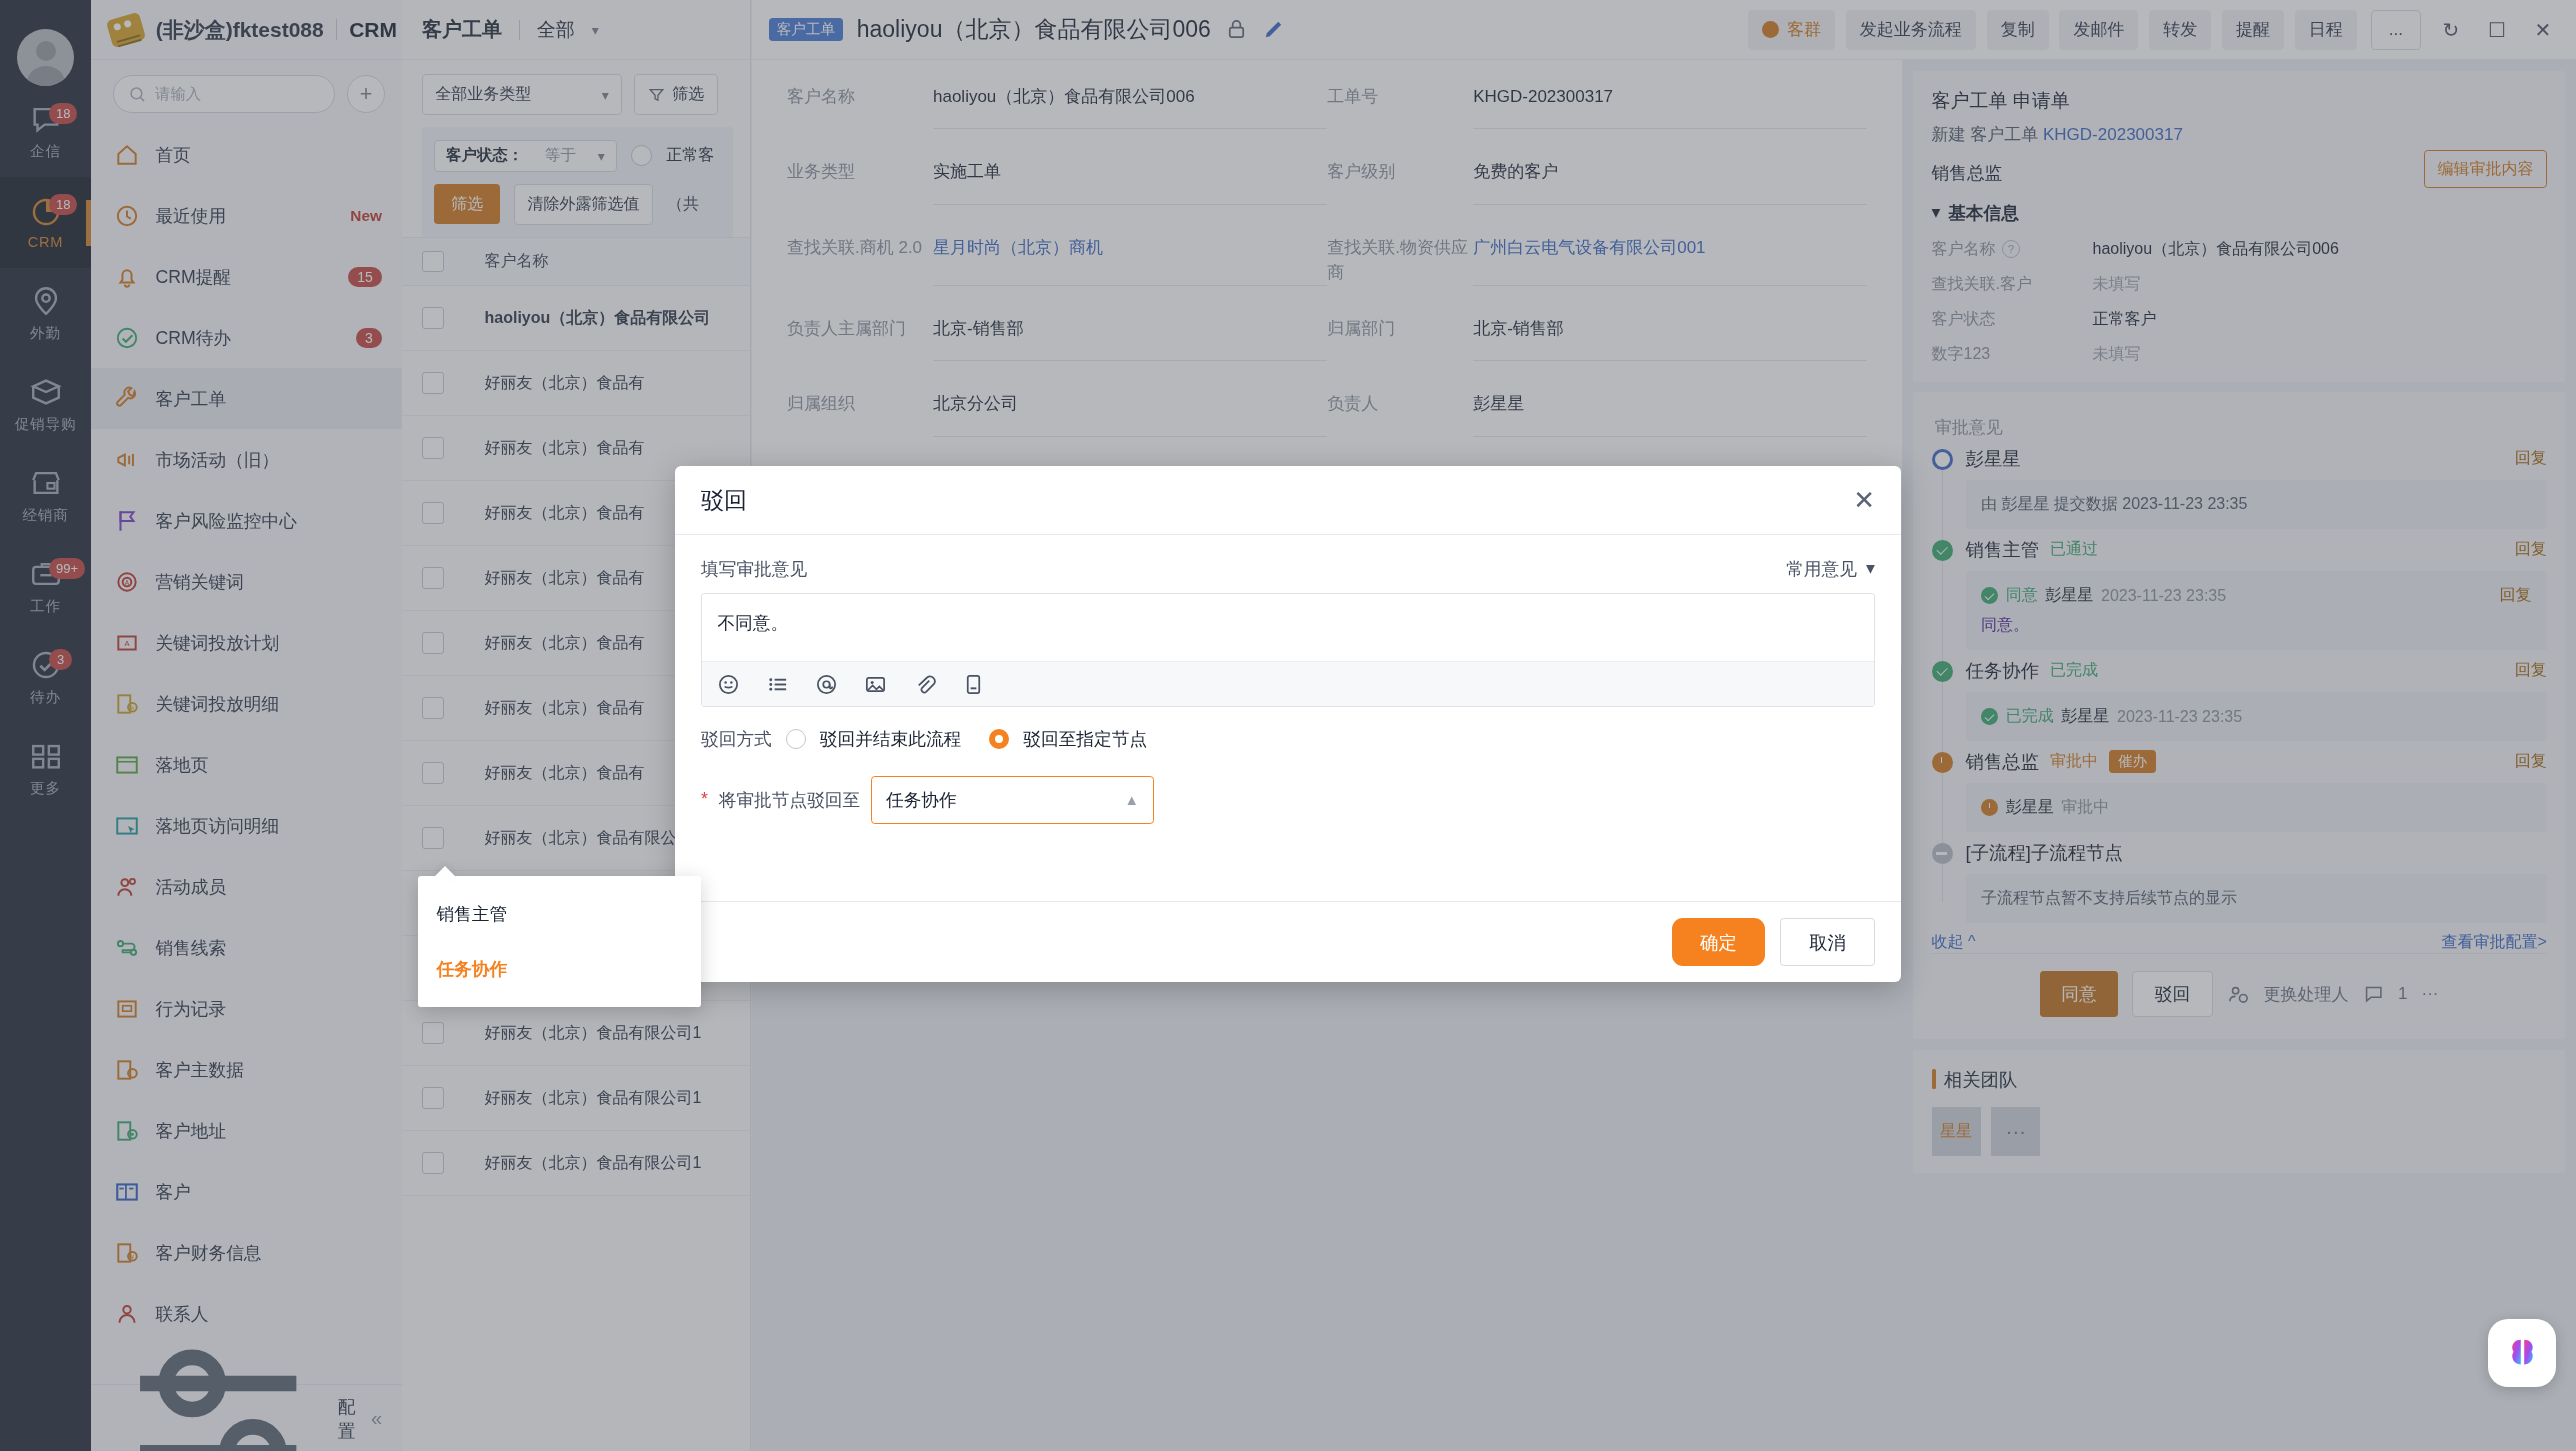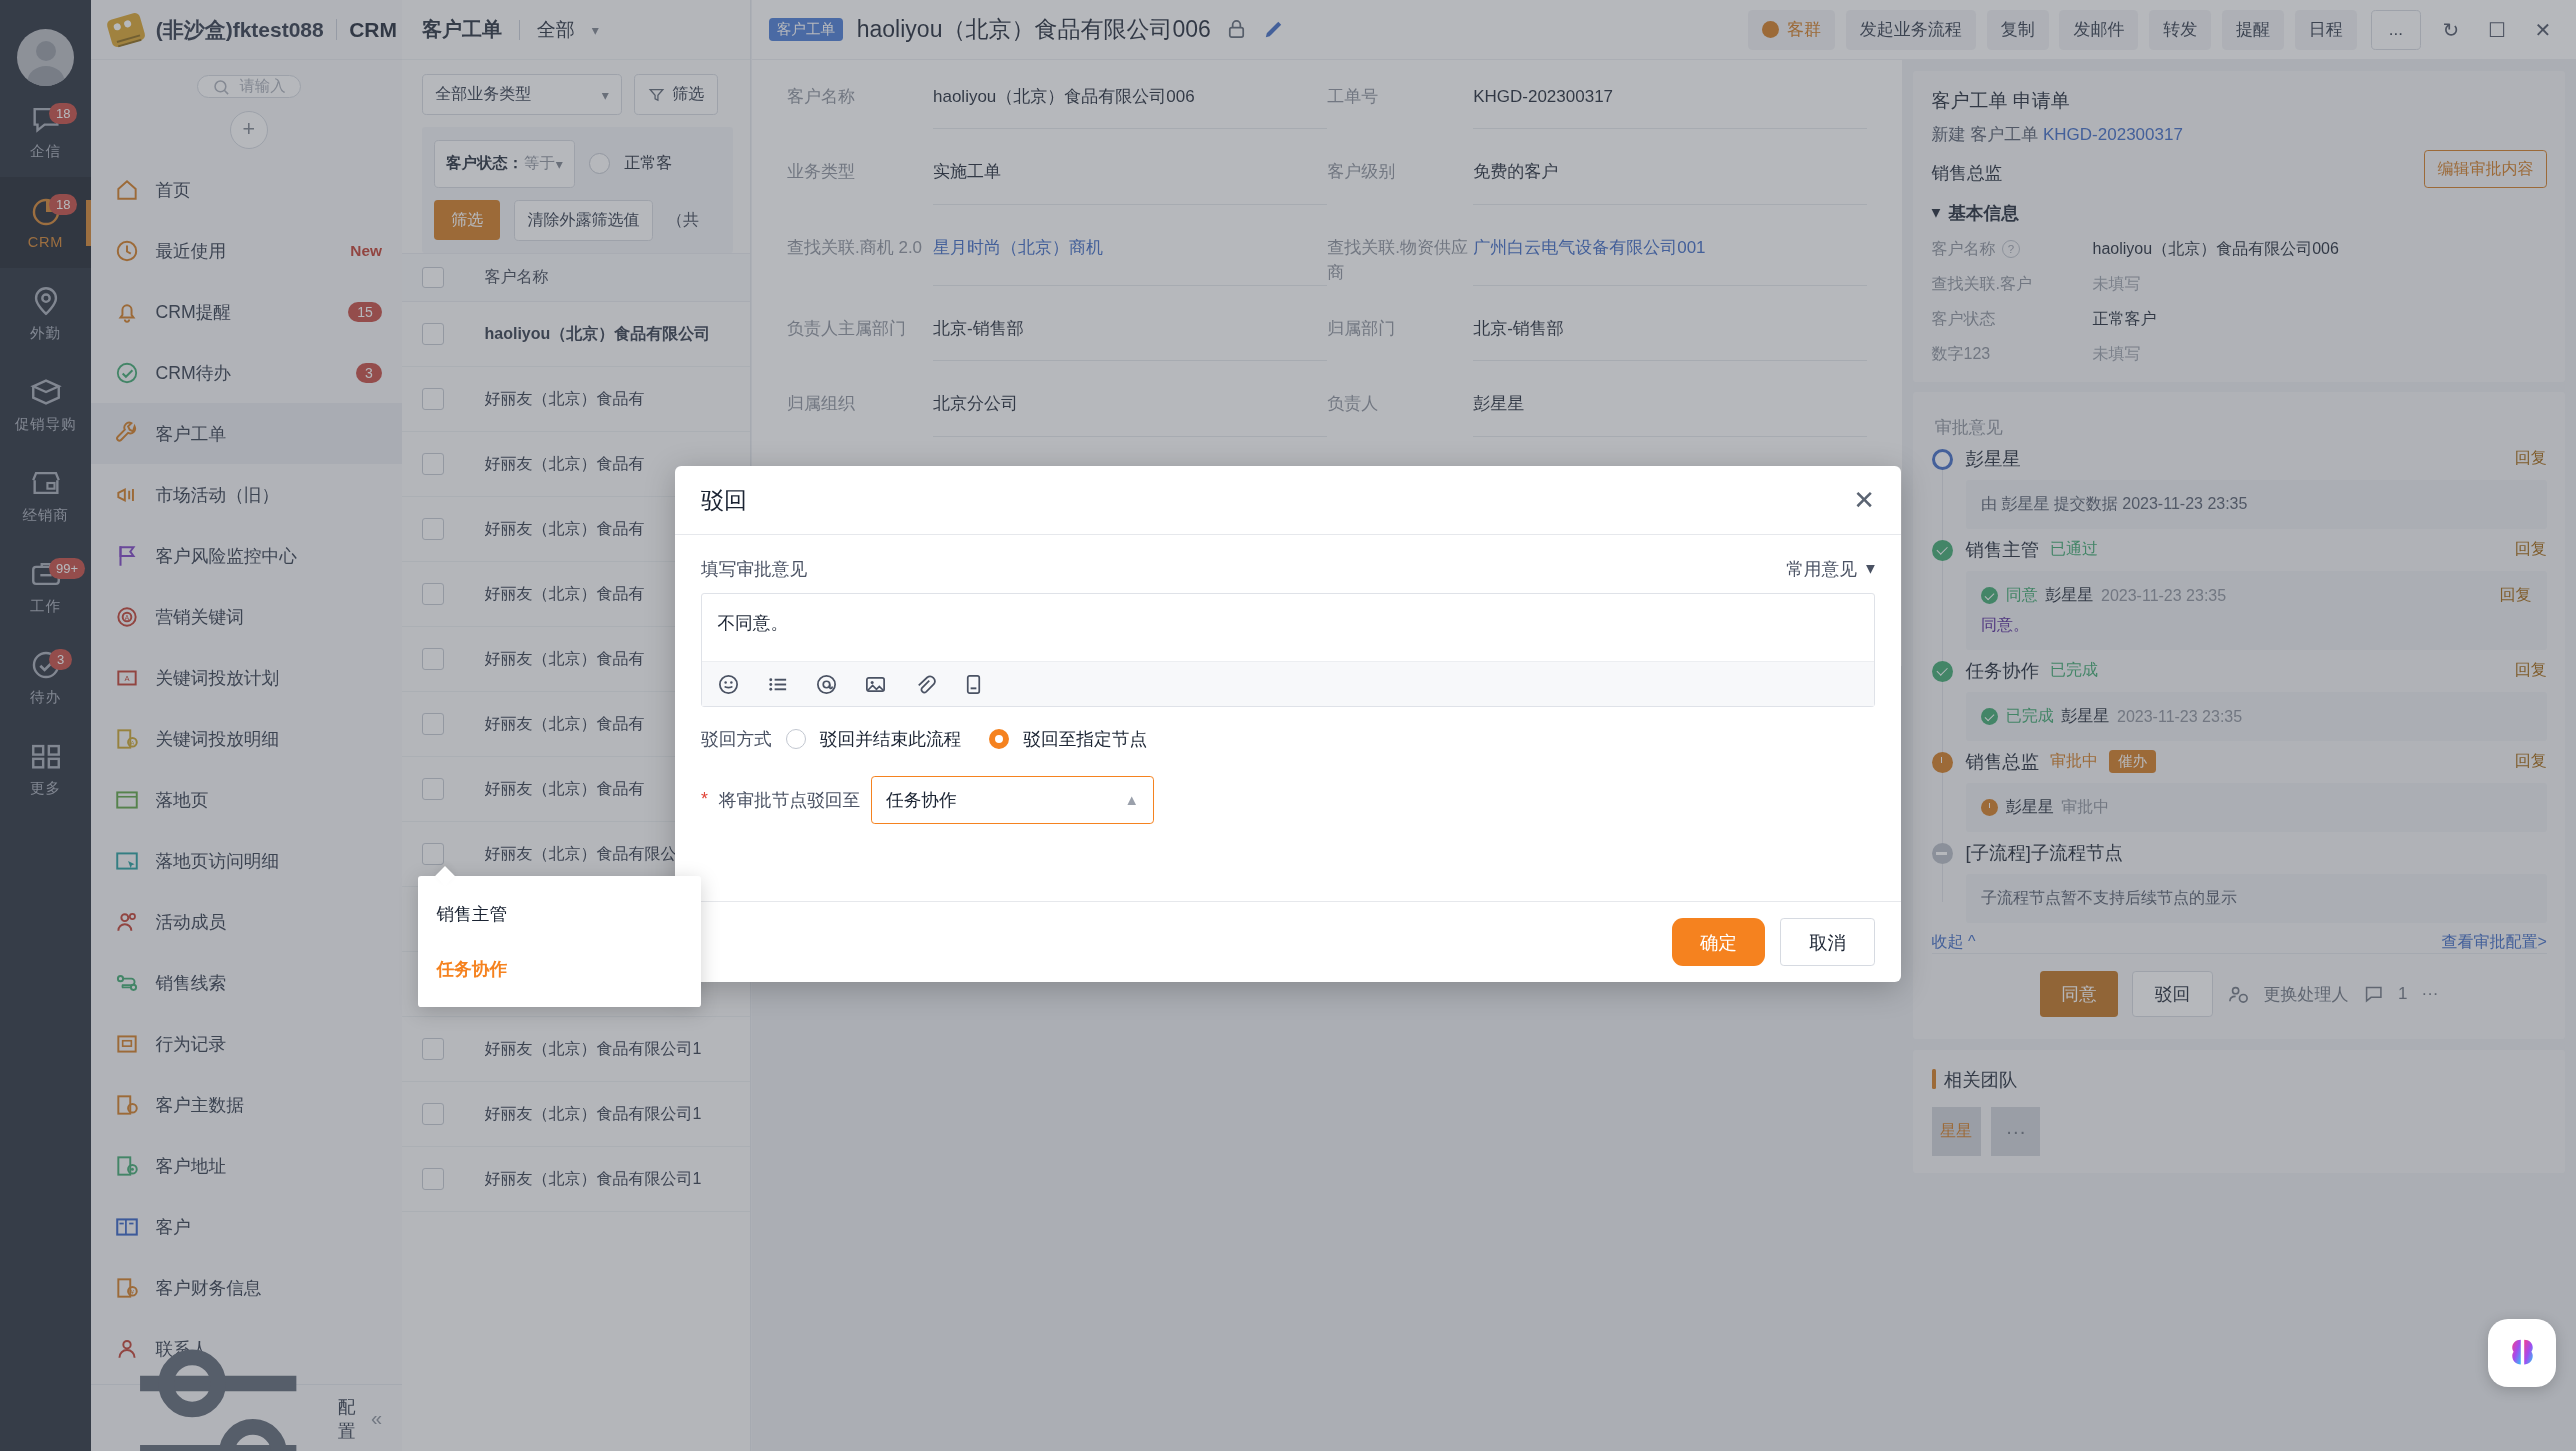--- a/index.html
+++ b/index.html
@@ -69,21 +69,21 @@
     background:#fff; border-radius:50%; box-shadow:10.8px 0 0 #fff;
   }
   .bee::after {
     content:""; position:absolute; bottom:3.8px; left:4.6px; right:4.6px; height:2.3px;
     background:#8a6712; box-shadow:0 4.6px 0 #8a6712;
   }
   .brand-name { font-size:21px; color:#2b3445; font-weight:600; white-space:nowrap; }
   .brand-sep { width:0.8px; height:21.5px; background:#c9ced7; }
   .brand-app { font-size:21px; color:#1b2433; font-weight:700; }
 
-  .searchrow { display:flex; align-items:center; gap:12.3px; padding:15.4px 17px 10.8px 21.5px;flex-direction:column; }
+  .searchrow { display:flex; align-items:center; gap:12.3px; padding:15.4px 17px 10.8px 21.5px; }
   .searchbox {
     flex:1; height:38px; border:0.8px solid #d4d8df; border-radius:20px; background:#fff;
     display:flex; align-items:center; padding:0 14px; gap:9.2px;
   }
   .searchbox .ph { font-size:15.4px; color:#a9aeb8; }
   .addbtn {
     width:38px; height:38px; border-radius:50%; border:0.8px solid #d4d8df; background:#fff;
     display:flex; align-items:center; justify-content:center; font-size:21.5px; color:#7b818c;
   }
 
@@ -127,22 +127,22 @@
     display:flex; align-items:center; justify-content:space-between; padding:0 12.3px;
     font-size:16px; color:#2e3748; min-width:200px;
   }
   .btn-outline {
     height:41px; border:0.8px solid #d6dae1; border-radius:4.6px; background:#fff;
     display:flex; align-items:center; gap:7.7px; padding:0 12.3px; font-size:16px; color:#2e3748;
   }
   .filterpanel { background:#f2f3f6; margin:4.6px 17px 0 20px; padding:12.3px; border-radius:3.1px; }
   .fp-row { display:flex; align-items:center; gap:14px; margin-bottom:12.3px; }
   .cond {
-    height:48px; border:0.8px solid #d6dae1; border-radius:4.6px; background:#fff;
-    display:flex; align-items:center; gap:1px; padding:0 10.8px; font-size:15.4px;
+    height:32px; border:0.8px solid #d6dae1; border-radius:4.6px; background:#fff;
+    display:flex; align-items:center; gap:22px; padding:0 10.8px; font-size:15.4px;
   }
   .cond .k { color:#222b3a; font-weight:600; }
   .cond .v { color:#8d939e; }
   .radio-o { width:21.5px; height:21.5px; border:1.5px solid #c2c7d0; border-radius:50%; background:#fff; flex:none; }
   .cond-val { font-size:16px; color:#222b3a; white-space:nowrap; }
   .btn-primary {
     height:40px; background:#d2791d; color:#fff; border:none; border-radius:3.8px;
     padding:0 17px; font-size:16px;
   }
   .count-text { font-size:16px; color:#3c4454; white-space:nowrap; }

